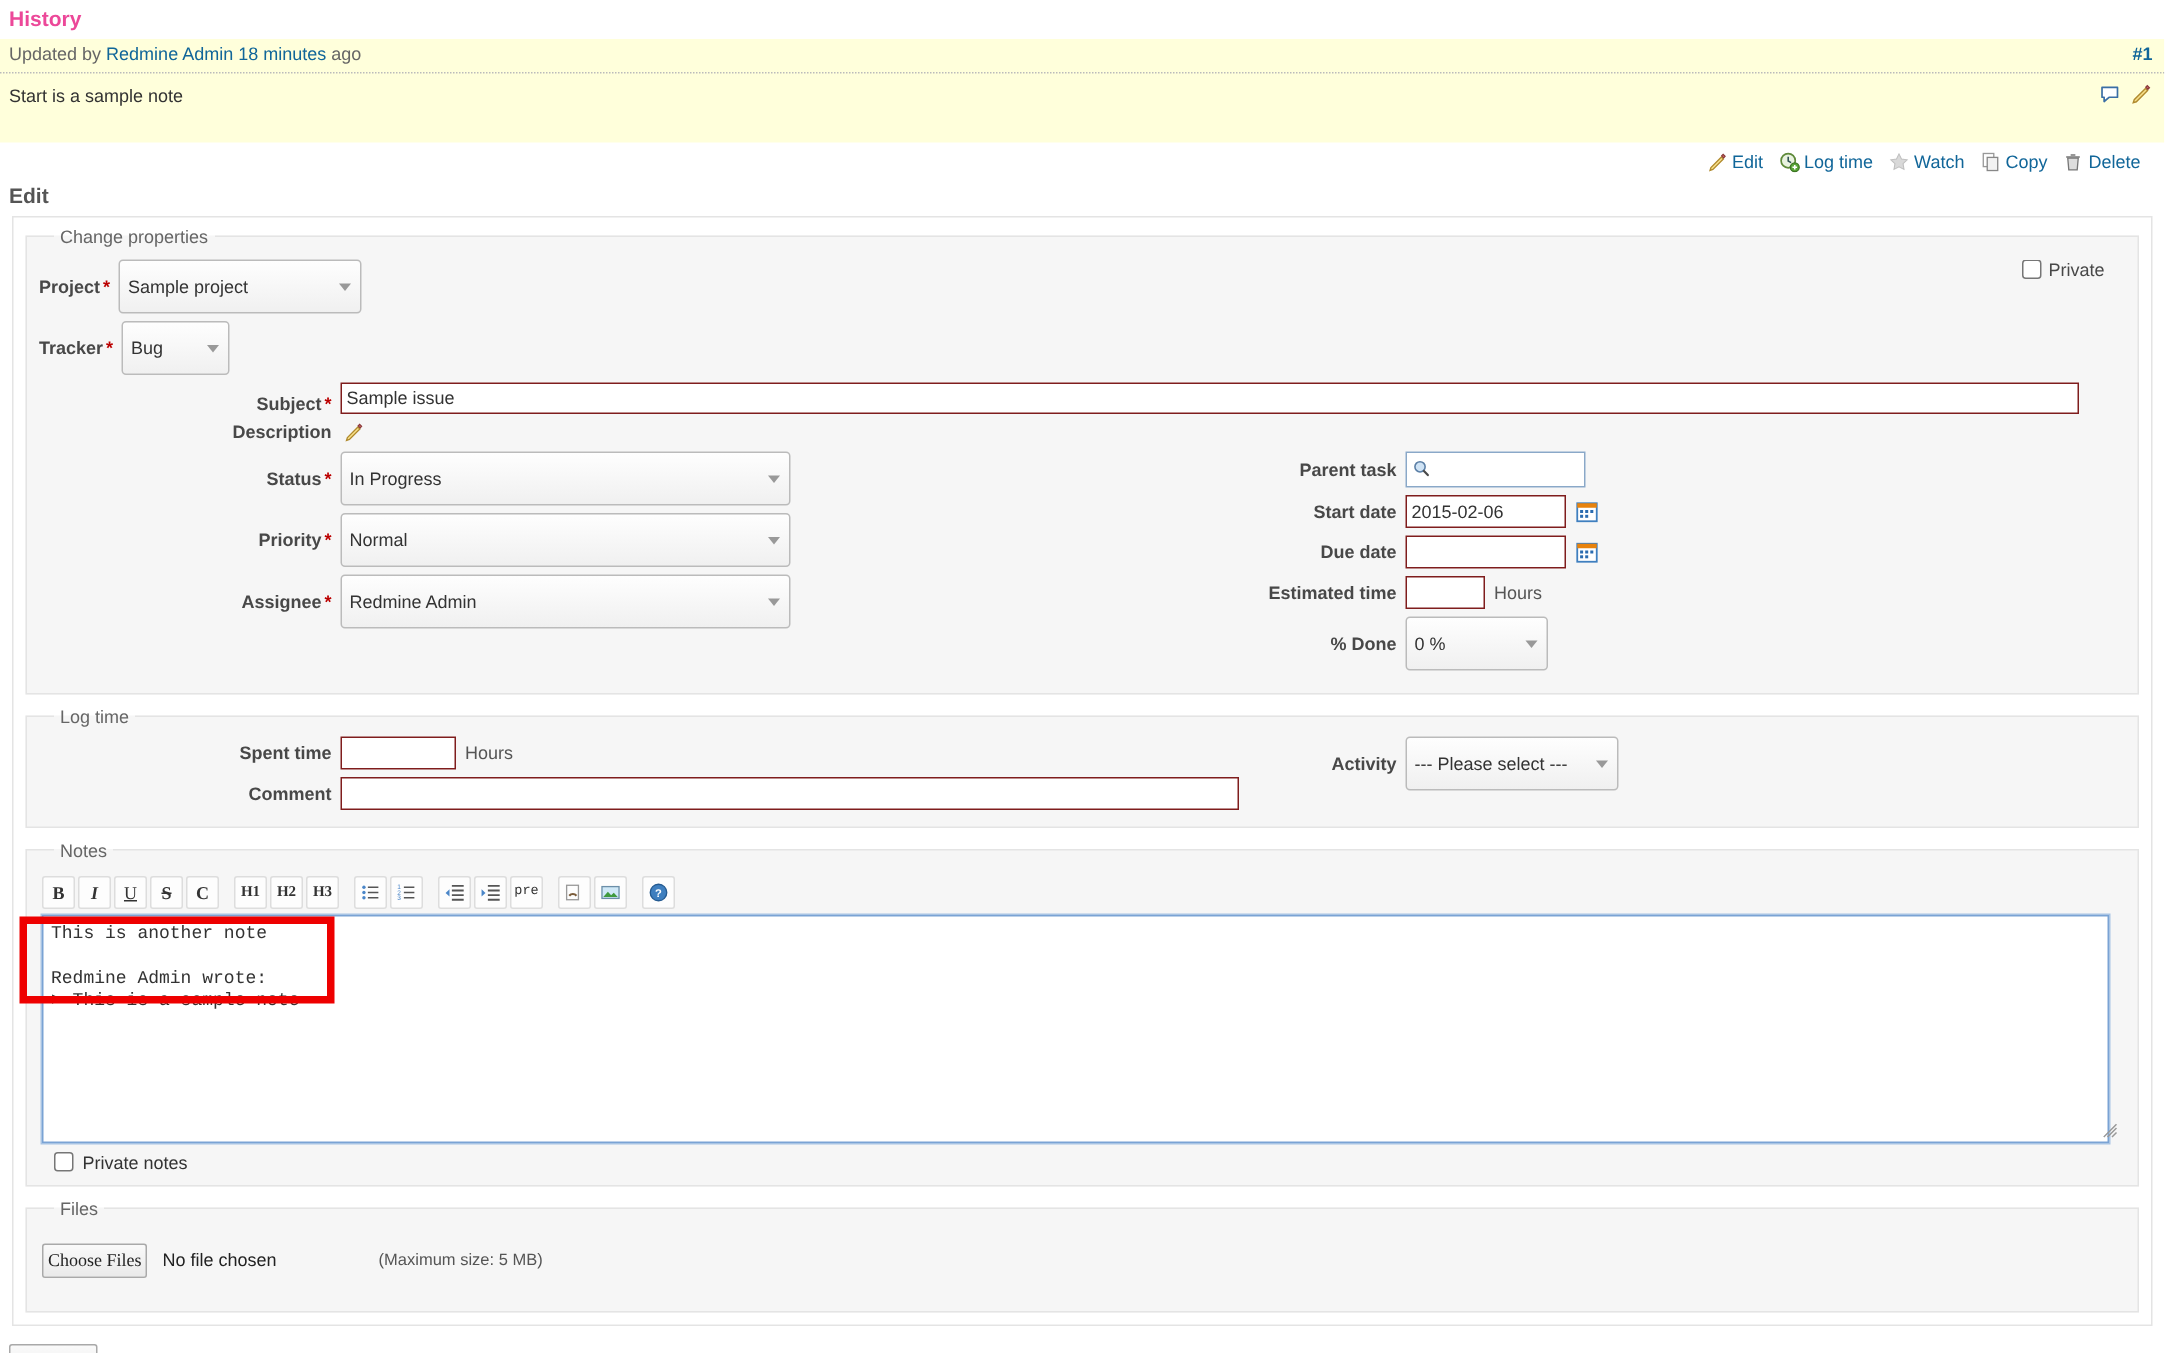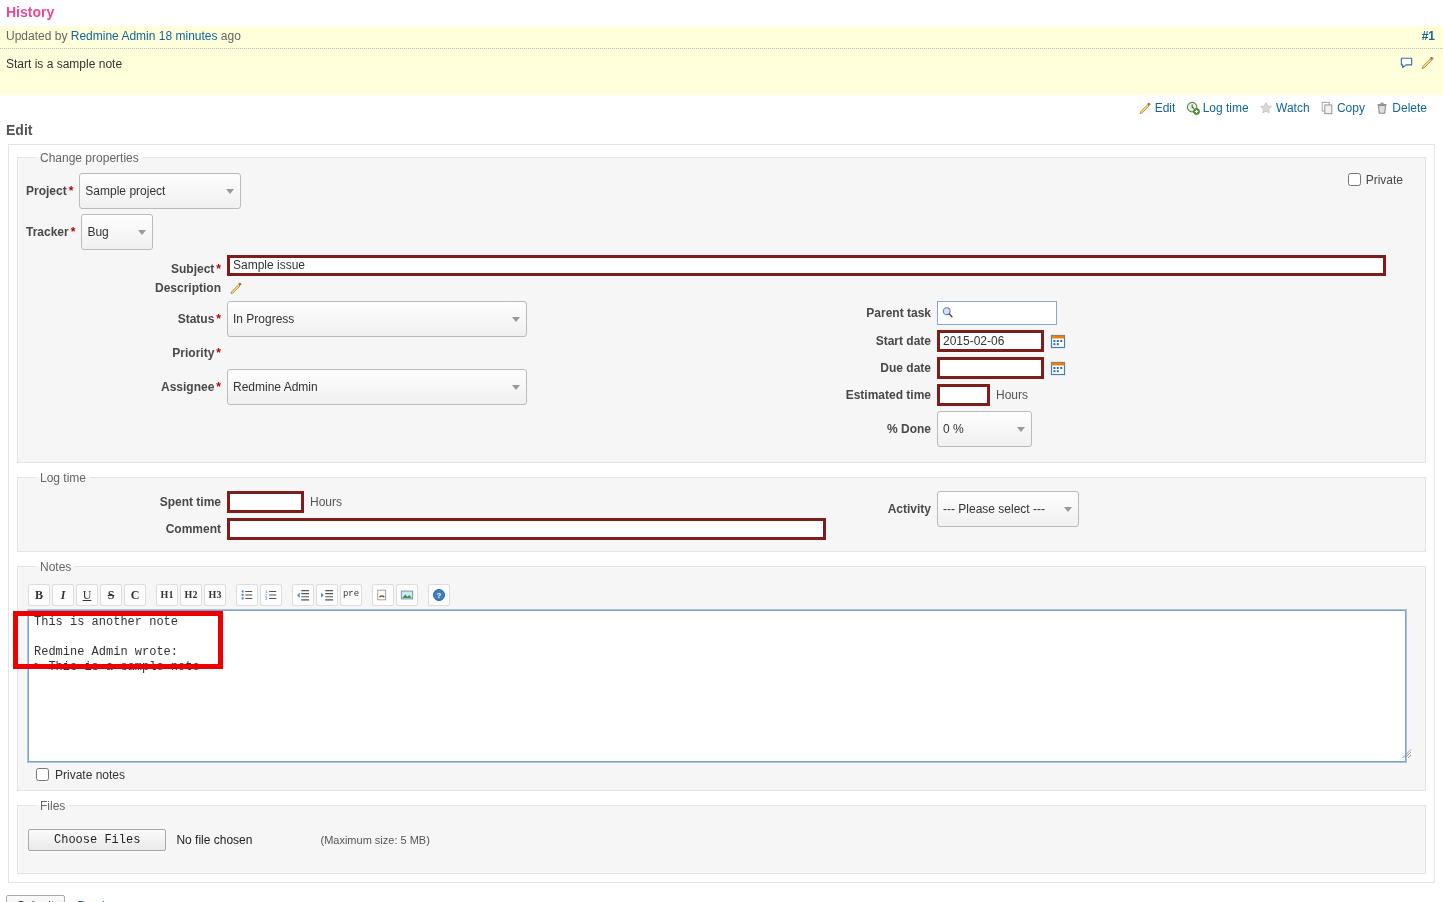--- a/index.html
+++ b/index.html
@@ -161,21 +161,21 @@
     border-left: 4px solid transparent;
     border-right: 4px solid transparent;
     border-top: 5px solid #999;
     pointer-events: none;
   }
   input.rm {
     font-family: "Liberation Sans", sans-serif;
     font-size: 12px;
     color: #333;
     height: 20px;
-    border: 3px solid #7f1d1d;
+    border: 1px solid #7f1d1d;
     padding: 1px 3px;
     background: #fff;
     box-sizing: border-box;
   }
   input.rm.bluish { border: 1px solid #8aa8c8; }
 
   .hint { color: #555; font-size: 12px; margin-left: 6px; }
 
   .private-wrap {
     display: flex;
@@ -255,26 +255,26 @@
     align-items: center;
     gap: 6px;
     margin: 6px 0 2px 10px;
     font-size: 12px;
     color: #333;
   }
 
   
   .files-row { display: flex; align-items: center; gap: 10px; margin: 10px 0 6px 2px; }
   .choose-btn {
-    font-family: Liberation Mono, monospace;
+    font-family: Liberation Serif, serif;
     font-size: 12px;
     border: 1px solid #a9a9a9;
     background: linear-gradient(to bottom, #fafafa, #eaeaea);
     border-radius: 2px;
-    padding: 3px 25px;
+    padding: 3px 3px;
     color: #222;
     cursor: pointer;
   }
   .nofile { font-size: 12px; color: #222; }
   .maxsize { font-size: 11px; color: #555; margin-left: 58px; }
 
   .submit-row {
     display: flex;
     align-items: center;
     gap: 12px;
@@ -447,20 +447,26 @@
               <select class="rm" style="width:300px;">
                 <option>In Progress</option>
               </select>
               <span class="arrow"></span>
             </span>
           </div>
           <div class="row">
             <span class="lbl">
               <span>Priority</span><span class="req">*</span>
             </span>
+            <span class="selwrap">
+              <select class="rm" style="width:300px;">
+                <option>Normal</option>
+              </select>
+              <span class="arrow"></span>
+            </span>
           </div>
           <div class="row">
             <span class="lbl">
               <span>Assignee</span><span class="req">*</span>
             </span>
             <span class="selwrap">
               <select class="rm" style="width:300px;">
                 <option>Redmine Admin</option>
               </select>
               <span class="arrow"></span>

